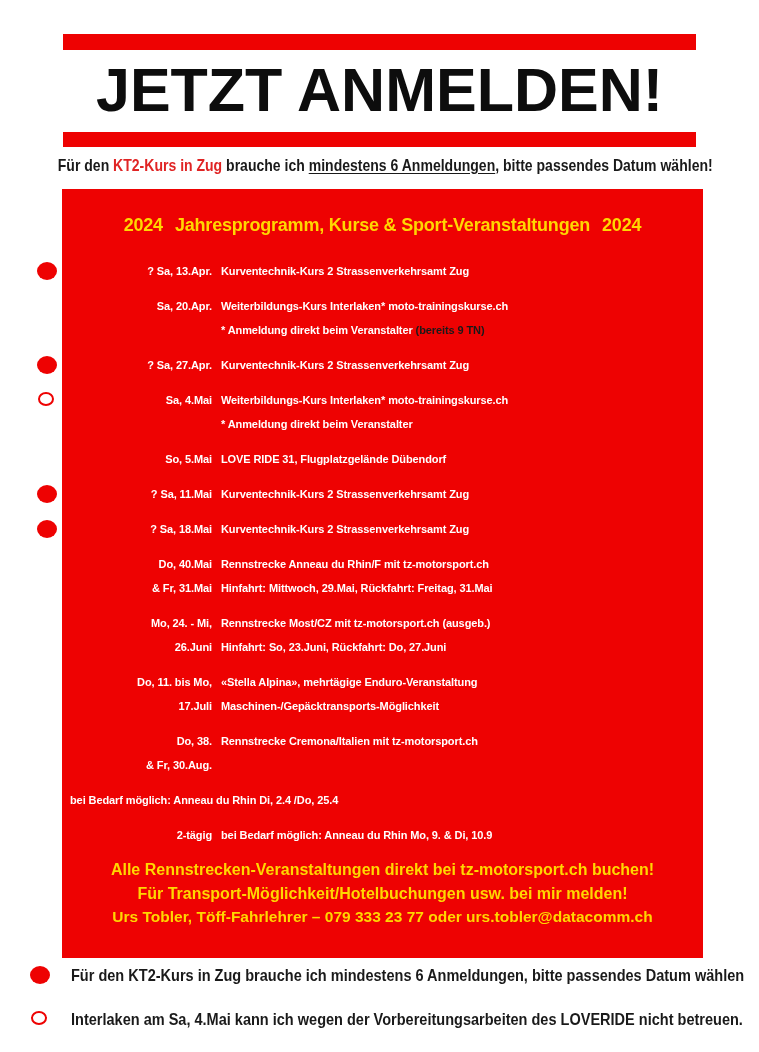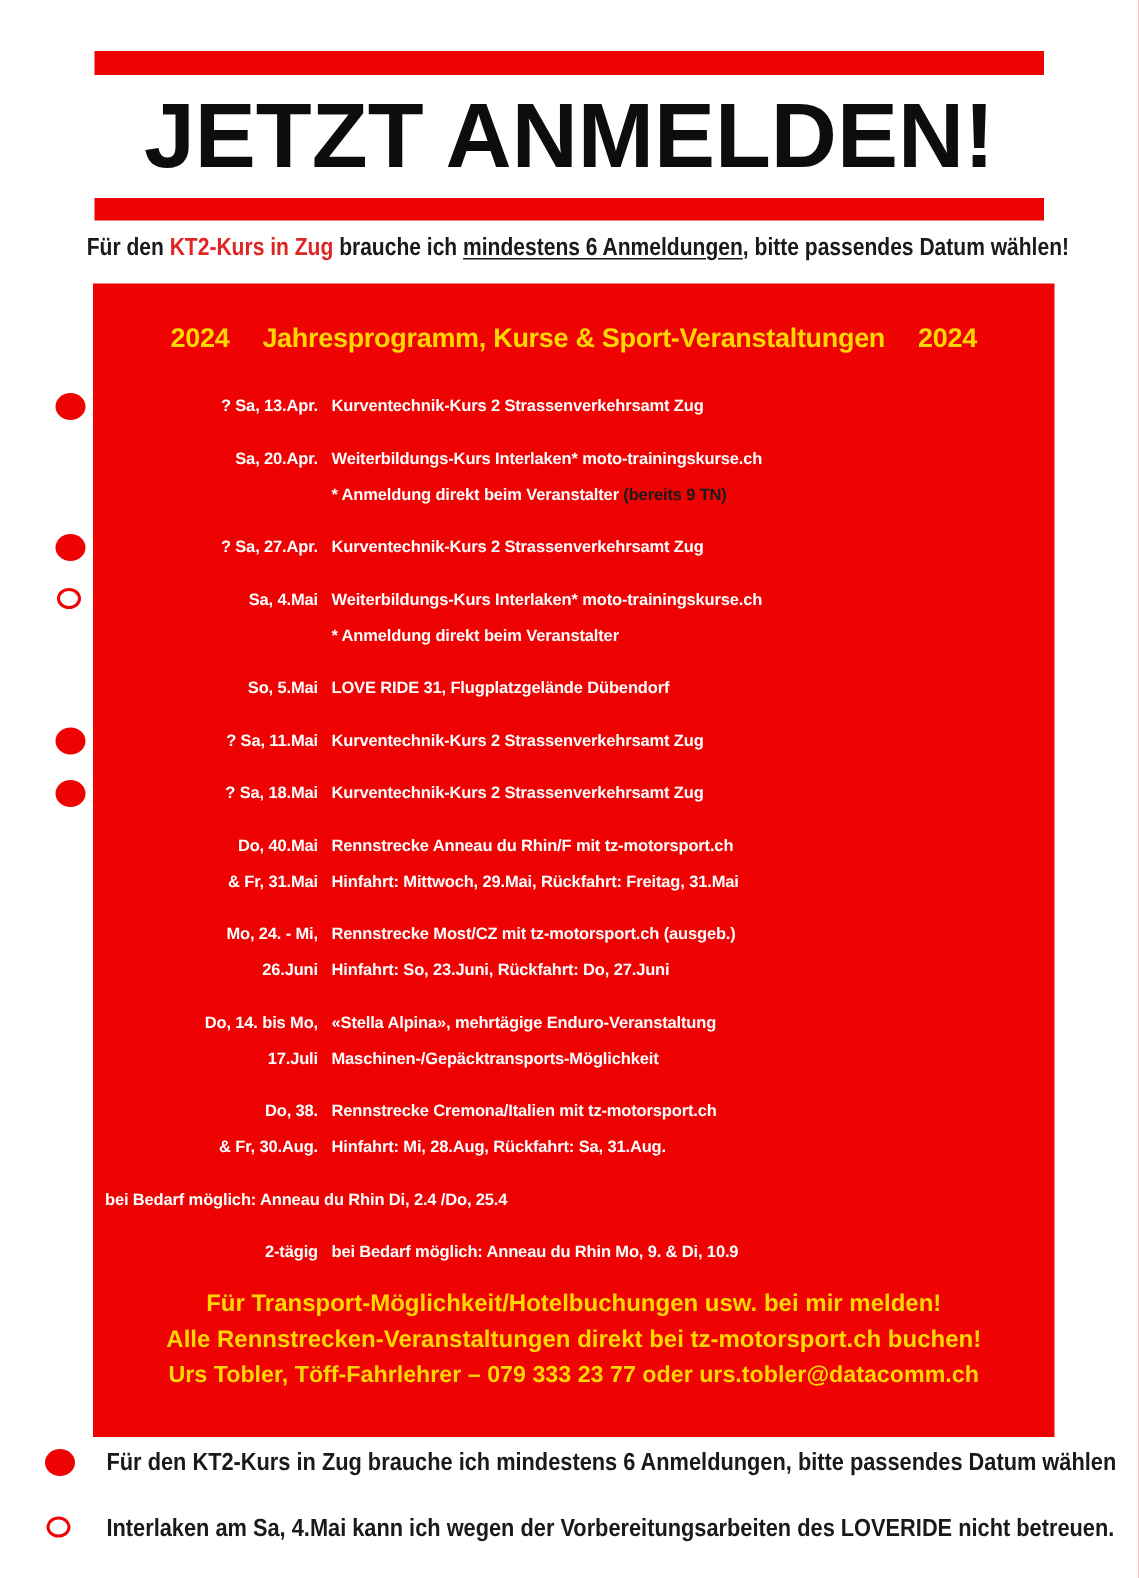--- a/index.html
+++ b/index.html
@@ -35,21 +35,21 @@
   }
   .note-inner { display: inline-block; transform: scaleX(0.85); transform-origin: center; white-space: nowrap; }
   .note-red { color: var(--red-text); }
   .note-underline { text-decoration: underline; text-underline-offset: 2px; }
 
   .program-box {
     position: absolute; left: 62px; top: 189px; width: 641px; height: 769px;
     background: var(--red); padding: 26px 8px 0 8px;
   }
   .program-header {
-    display: flex; justify-content: center; gap: 22px;
+    display: flex; justify-content: center; gap: 12px;
     color: var(--yellow); font-size: 18px; font-weight: 700;
     letter-spacing: -0.2px; margin-bottom: 23px; white-space: nowrap;
   }
 
   .rows { }
   .row {
     position: relative; display: grid; grid-template-columns: 142px 1fr;
     column-gap: 9px; margin-bottom: 11px;
     color: var(--white); font-size: 11px; font-weight: 700; line-height: 24px;
     letter-spacing: -0.1px;
@@ -193,56 +193,55 @@
             <div class="date-line">Mo, 24. - Mi,</div>
             <div class="date-line">26.Juni</div>
           </div>
           <div class="descs">
             <div class="desc-line"><span>Rennstrecke Most/CZ mit tz-motorsport.ch (ausgeb.)</span></div>
             <div class="desc-line"><span>Hinfahrt: So, 23.Juni, Rückfahrt: Do, 27.Juni</span></div>
           </div>
         </div>
         <div class="row">
           <div class="dates">
-            <div class="date-line">Do, 14. bis Mo,</div>
+            <div class="date-line">Do, 11. bis Mo,</div>
             <div class="date-line">17.Juli</div>
           </div>
           <div class="descs">
             <div class="desc-line"><span>«Stella Alpina», mehrtägige Enduro-Veranstaltung</span></div>
             <div class="desc-line"><span>Maschinen-/Gepäcktransports-Möglichkeit</span></div>
           </div>
         </div>
         <div class="row">
           <div class="dates">
             <div class="date-line">Do, 38.</div>
             <div class="date-line">&amp; Fr, 30.Aug.</div>
           </div>
           <div class="descs">
             <div class="desc-line"><span>Rennstrecke Cremona/Italien mit tz-motorsport.ch</span></div>
-            <div class="desc-line"><span>Hinfahrt: Mi, 28.Aug, Rückfahrt: Sa, 31.Aug.</span></div>
           </div>
         </div>
         <div class="row">
           <div class="descs">
             <div class="desc-line"><span>bei Bedarf möglich: Anneau du Rhin Di, 2.4 /Do, 25.4</span></div>
           </div>
         </div>
         <div class="row">
           <div class="dates">
             <div class="date-line">2-tägig</div>
           </div>
           <div class="descs">
             <div class="desc-line"><span>bei Bedarf möglich: Anneau du Rhin Mo, 9. &amp; Di, 10.9</span></div>
           </div>
         </div>
       </div>
 
     <div class="program-notes">
+      <div>Alle Rennstrecken-Veranstaltungen direkt bei tz-motorsport.ch buchen!</div>
       <div>Für Transport-Möglichkeit/Hotelbuchungen usw. bei mir melden!</div>
-      <div>Alle Rennstrecken-Veranstaltungen direkt bei tz-motorsport.ch buchen!</div>
     </div>
 
     <div class="contact">Urs Tobler, Töff-Fahrlehrer – 079 333 23 77 oder urs.tobler@datacomm.ch</div>
   </div>
 
   <div class="legend" id="legend">
       <div class="legend-row">
         <span class="legend-marker filled"></span>
         <span class="legend-text">Für den KT2-Kurs in Zug brauche ich mindestens 6 Anmeldungen, bitte passendes Datum wählen</span>
       </div>

